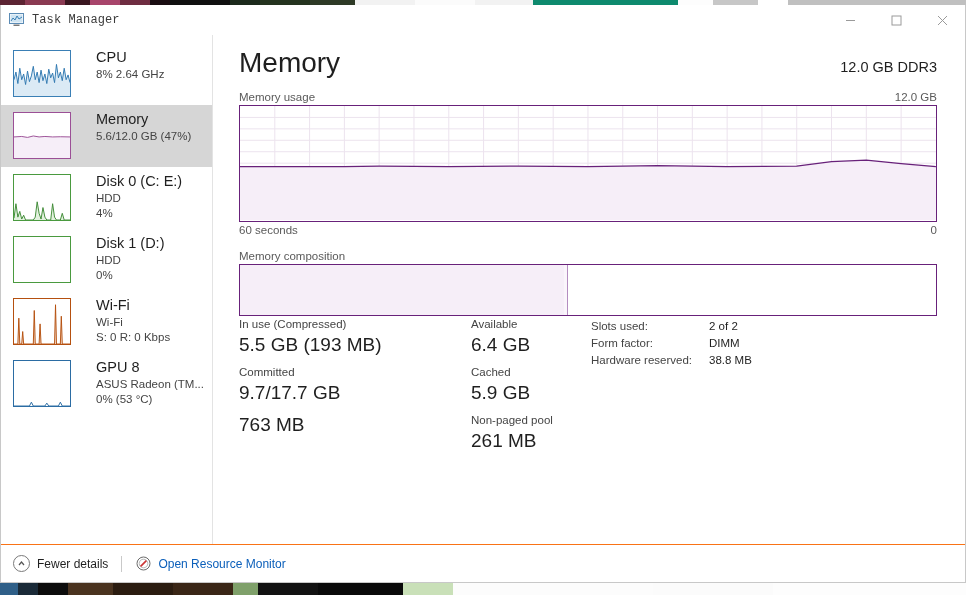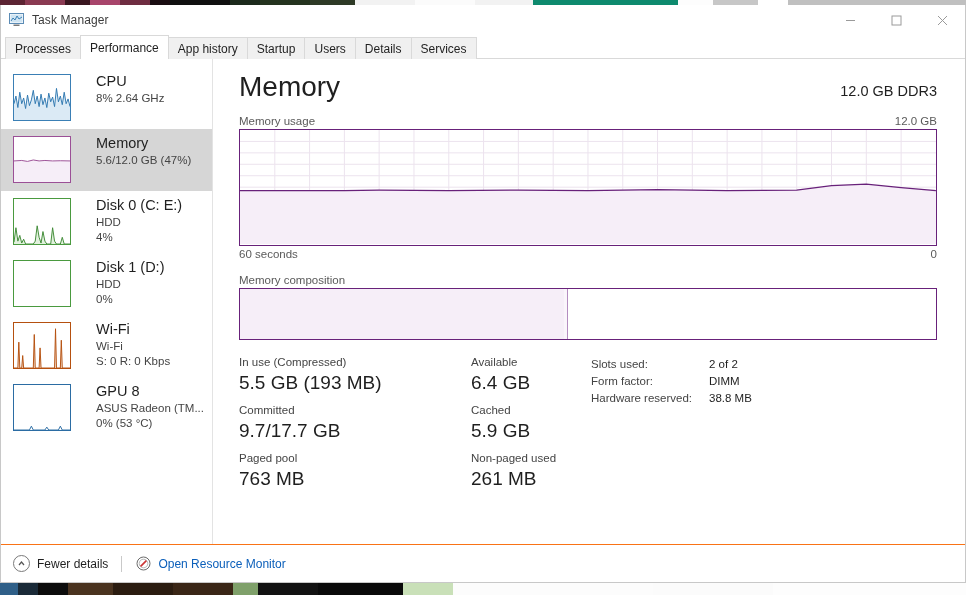--- a/index.html
+++ b/index.html
@@ -38,21 +38,21 @@
     height: 30px; flex: 0 0 30px;
     display: flex; align-items: center;
     background: #ffffff;
     position: relative;
   }
   #app-icon {
     width: 16px; height: 16px; margin-left: 8px; margin-right: 7px;
     position: relative; flex: 0 0 16px;
   }
   #app-title {
-    font-size: 12px; color: #3b3b3b; letter-spacing: .1px;
+    font-size: 12px; color: #3b3b3b; letter-spacing: .1px; font-family: Liberation Mono, monospace;
   }
   #window-controls {
     position: absolute; right: 0; top: 0; height: 30px; display: flex;
   }
   .wc-btn {
     width: 46px; height: 30px;
     display: flex; align-items: center; justify-content: center;
     color: #9a9a9a; font-size: 13px; line-height: 1;
     user-select: none;
   }
@@ -170,21 +170,21 @@
   
   #comp-wrap { margin-top: 14px; }
   #comp-bar {
     height: 52px; border: 1px solid #68217a;
     background: #ffffff; position: relative; overflow: hidden;
   }
   .comp-seg { position: absolute; top: 0; bottom: 0; }
   .comp-div { position: absolute; top: 0; bottom: 0; width: 1px; background: #a8a8a8; }
 
   
-  #stats { display: flex; margin-top: 14px; }
+  #stats { display: flex; }
   #stats-left { width: 232px; flex: 0 0 232px; }
   #stats-mid { width: 120px; flex: 0 0 120px; }
   #stats-right { flex: 1 1 auto; padding-top: 2px; }
   .stat-col { }
   .stat-label { font-size: 11.5px; color: #444; line-height: 16px; }
   .stat-value { font-size: 19px; color: #1f1f1f; line-height: 26px; }
 
   .detail-row { display: flex; font-size: 11.5px; line-height: 17px; }
   .detail-key { width: 118px; flex: 0 0 118px; color: #444; }
   .detail-val { color: #1f1f1f; }
@@ -263,29 +263,20 @@
       <div class="wc-btn" id="btn-close">
         <svg width="11" height="11" viewBox="0 0 11 11">
           <line x1="1" y1="1" x2="10" y2="10" stroke="#9a9a9a" stroke-width="1"></line>
           <line x1="10" y1="1" x2="1" y2="10" stroke="#9a9a9a" stroke-width="1"></line>
         </svg>
       </div>
     </div>
   </div>
 
 
-  <div id="tabbar">
-    <div class="tab">Processes</div>
-    <div class="tab active">Performance</div>
-    <div class="tab">App history</div>
-    <div class="tab">Startup</div>
-    <div class="tab">Users</div>
-    <div class="tab">Details</div>
-    <div class="tab">Services</div>
-  </div>
 
   <div id="content">
 
     <div id="sidebar">
 
       <div class="side-item">
         <div class="side-thumb" style="border-color:#3a7fb5">
           <svg viewBox="0 0 58 47" preserveAspectRatio="none">
             <polygon fill="#dbeaf5" points="0,47 0,30 2,22 4,34 6,18 8,30 10,24 12,35 14,21 16,32 18,26 20,16 22,30 24,22 26,33 28,20 30,31 32,24 34,34 36,19 38,28 40,23 42,33 44,14 46,28 48,22 50,31 52,18 54,30 56,25 58,33 58,47"></polygon>
             <polyline fill="none" stroke="#2f78b0" stroke-width="1" points="0,30 2,22 4,34 6,18 8,30 10,24 12,35 14,21 16,32 18,26 20,16 22,30 24,22 26,33 28,20 30,31 32,24 34,34 36,19 38,28 40,23 42,33 44,14 46,28 48,22 50,31 52,18 54,30 56,25 58,33"></polyline>
@@ -440,36 +431,35 @@
         <div id="stats-left">
           <div class="stat-col">
             <div class="stat-label">In use (Compressed)</div>
             <div class="stat-value">5.5 GB (193 MB)</div>
           </div>
           <div class="stat-col" style="margin-top:6px">
             <div class="stat-label">Committed</div>
             <div class="stat-value">9.7/17.7 GB</div>
           </div>
           <div class="stat-col" style="margin-top:6px">
-            <div class="stat-label">Paged pool</div>
             <div class="stat-value">763 MB</div>
           </div>
         </div>
 
         <div id="stats-mid">
           <div class="stat-col">
             <div class="stat-label">Available</div>
             <div class="stat-value">6.4 GB</div>
           </div>
           <div class="stat-col" style="margin-top:6px">
             <div class="stat-label">Cached</div>
             <div class="stat-value">5.9 GB</div>
           </div>
           <div class="stat-col" style="margin-top:6px">
-            <div class="stat-label">Non-paged used</div>
+            <div class="stat-label">Non-paged pool</div>
             <div class="stat-value">261 MB</div>
           </div>
         </div>
 
         <div id="stats-right">
           <div class="detail-row">
             <span class="detail-key">Slots used:</span>
             <span class="detail-val">2 of 2</span>
           </div>
           <div class="detail-row">

